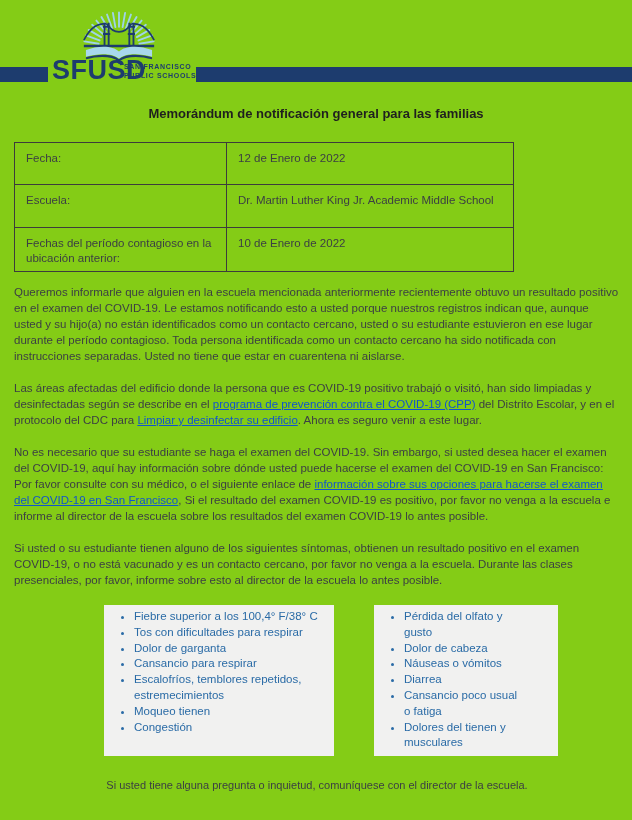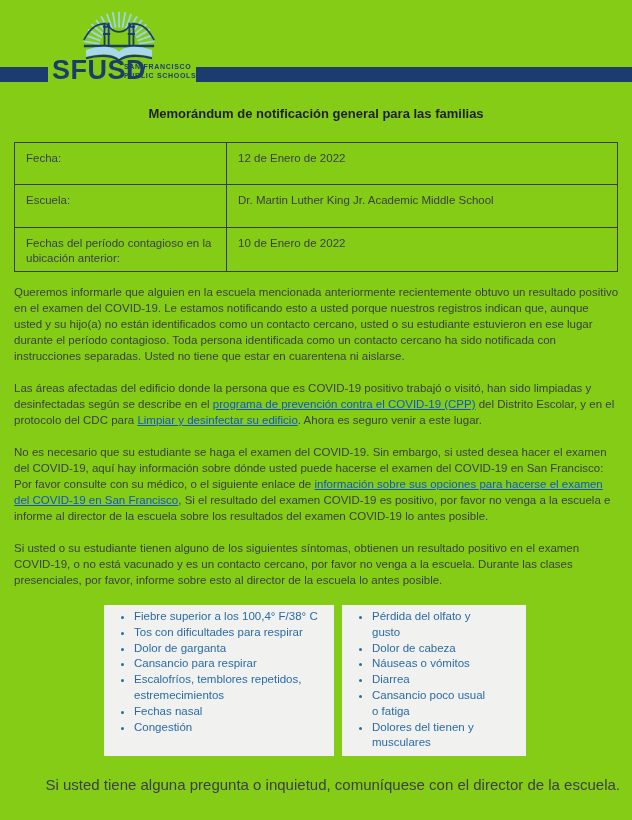--- a/index.html
+++ b/index.html
@@ -26,49 +26,49 @@
   }
 
   
   .title {
     position:absolute; top:106px; left:0; width:632px; text-align:center;
     font-size:13px; font-weight:bold; color:#1f1f1f;
   }
 
   
   .info-table {
-    position:absolute; top:142px; left:14px; width:604px;
+    position:absolute; top:142px; left:14px; width:500px;
     border-collapse:collapse; table-layout:fixed;
   }
   .info-table td {
     border:1px solid #3c3c3c; vertical-align:top;
     padding:8px 10px 4px 11px; font-size:11.5px; line-height:15px; color:#3c4043;
   }
 
   
   .body-copy {
     position:absolute; top:284px; left:14px; width:606px;
     font-size:11.5px; line-height:16px; color:#3c4043;
   }
   .body-copy p { margin:0 0 16px 0; }
   a.doc-link { color:#1155cc; text-decoration:underline; cursor:pointer; }
 
   
-  .symptoms { display:flex; margin:17px 0 0 90px; }
+  .symptoms { display:flex; margin:17px 0 0 90px;gap:32px; }
   .sym-box { background:#f1f1f0; padding:4px 4px 5px 8px; }
   .sym-box.left  { width:230px; margin-right:8px; }
   .sym-box.right { width:184px; }
   .sym-box ul {
     margin:0; padding:0 0 0 22px; color:#2a6ba6;
     font-size:11.5px; line-height:15.8px;
   }
   .sym-box.right ul { padding-right:32px; }
   .sym-box li { padding:0; }
 
-  .closing { text-align:right; margin-top:21px; font-size:15px; color:#3c4043; }
+  .closing { text-align:center; margin-top:21px; font-size:11px; color:#3c4043; }
 </style>
 </head>
 <body>
 
 <div class="page">
 
   <svg class="logo-svg" viewBox="0 0 80 60" aria-hidden="true">
     <g stroke="#9fd3e8" stroke-width="1.8" stroke-linecap="round">
       <line x1="59.7" y1="40.4" x2="73.5" y2="38.1"></line>
         <line x1="58.8" y1="37.2" x2="72.0" y2="32.4"></line>
@@ -147,21 +147,21 @@
 
     <div class="symptoms">
       <div class="sym-box left">
         <ul>
 
         <li>Fiebre superior a los 100,4° F/38° C</li>
             <li>Tos con dificultades para respirar</li>
             <li>Dolor de garganta</li>
             <li>Cansancio para respirar</li>
             <li>Escalofríos, temblores repetidos, estremecimientos</li>
-            <li>Fechas nasal</li>
+            <li>Moqueo tienen</li>
             <li>Congestión</li>
           </ul>
       </div>
       <div class="sym-box right">
         <ul>
 
         <li>Pérdida del olfato y gusto</li>
             <li>Dolor de cabeza</li>
             <li>Náuseas o vómitos</li>
             <li>Diarrea</li>

